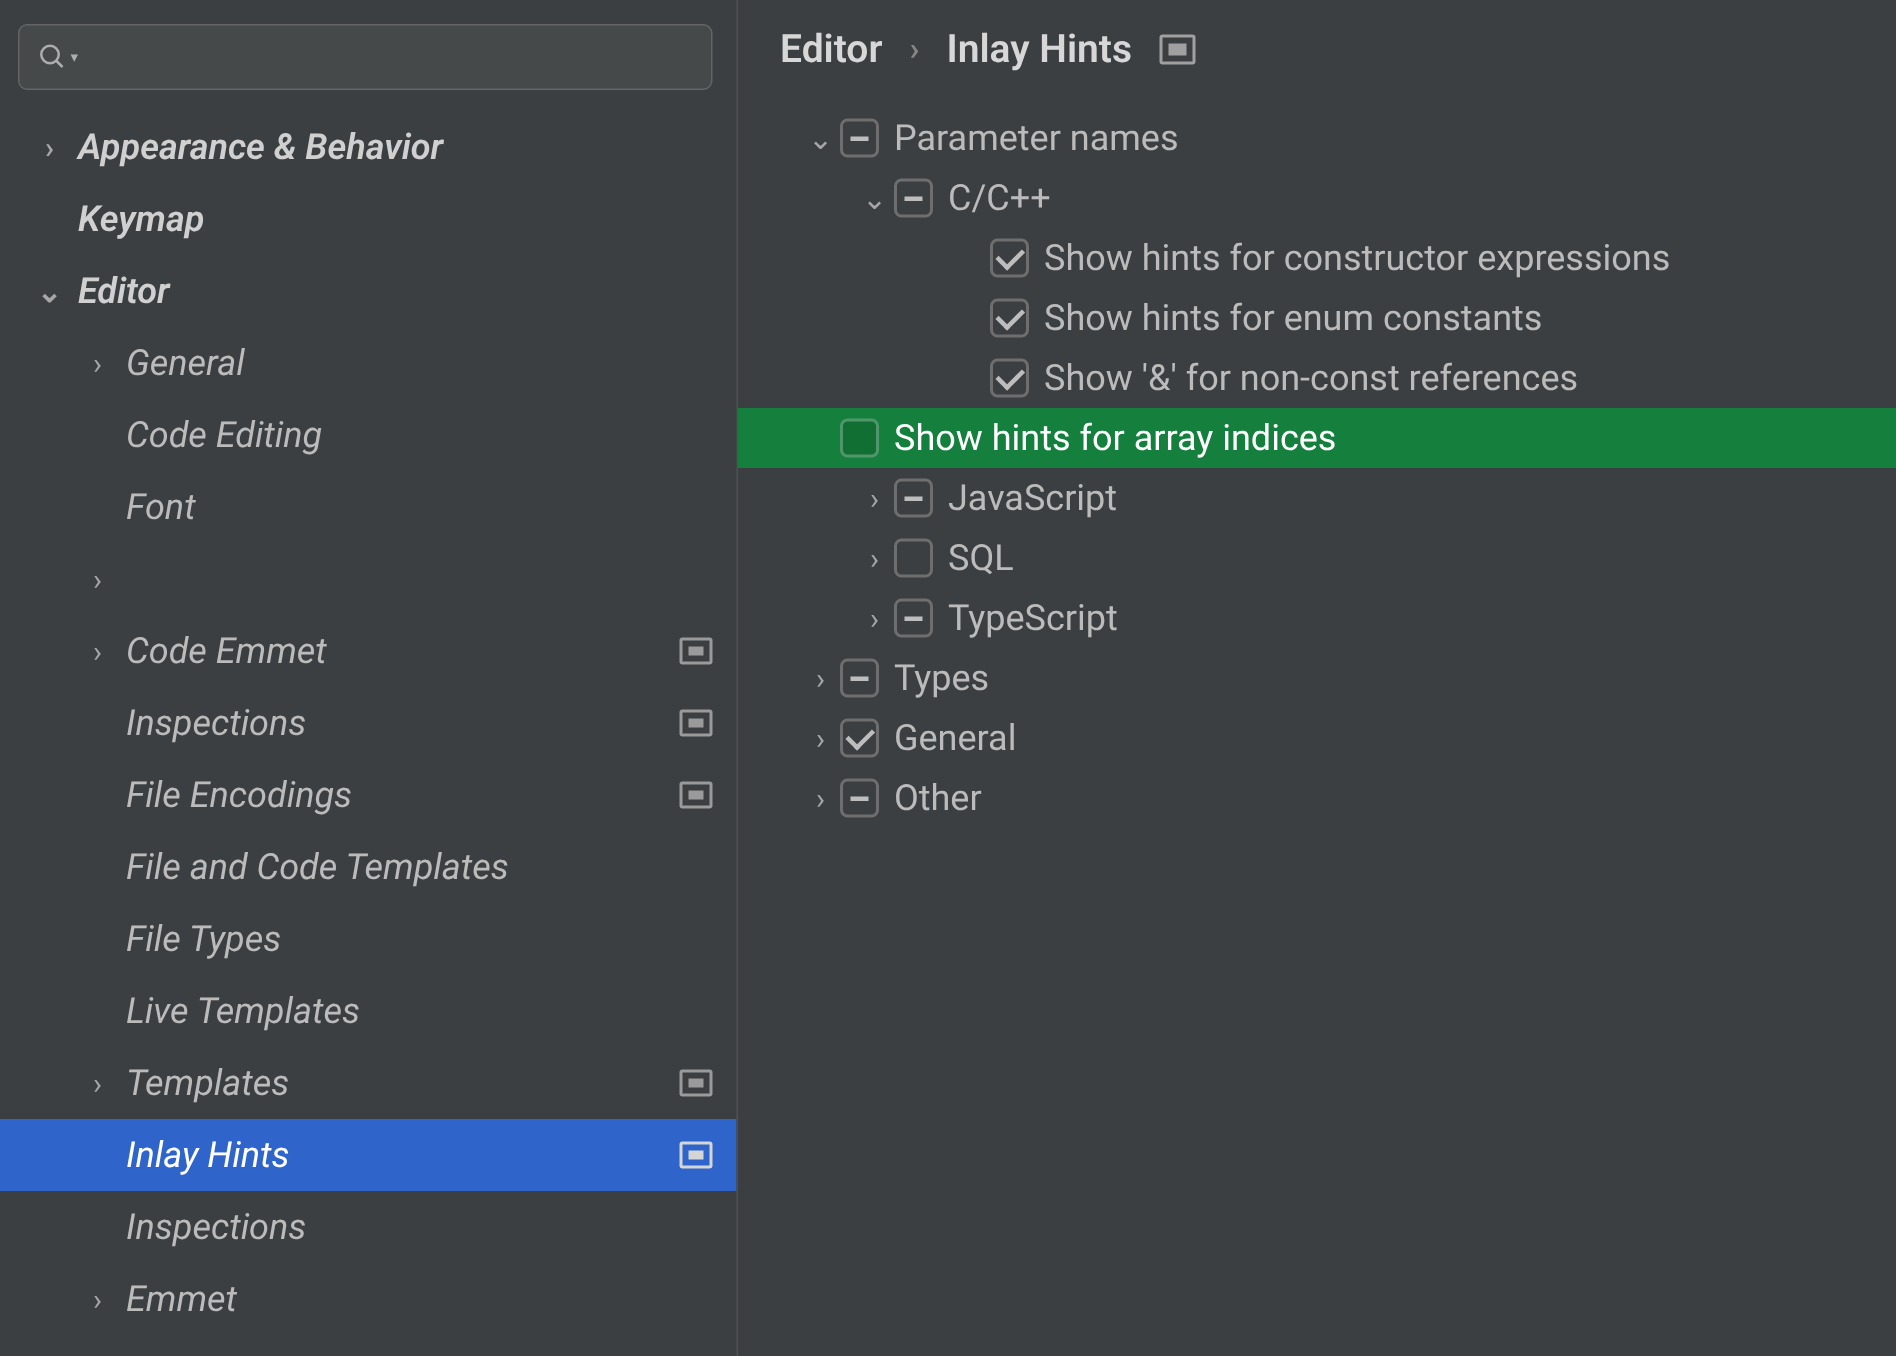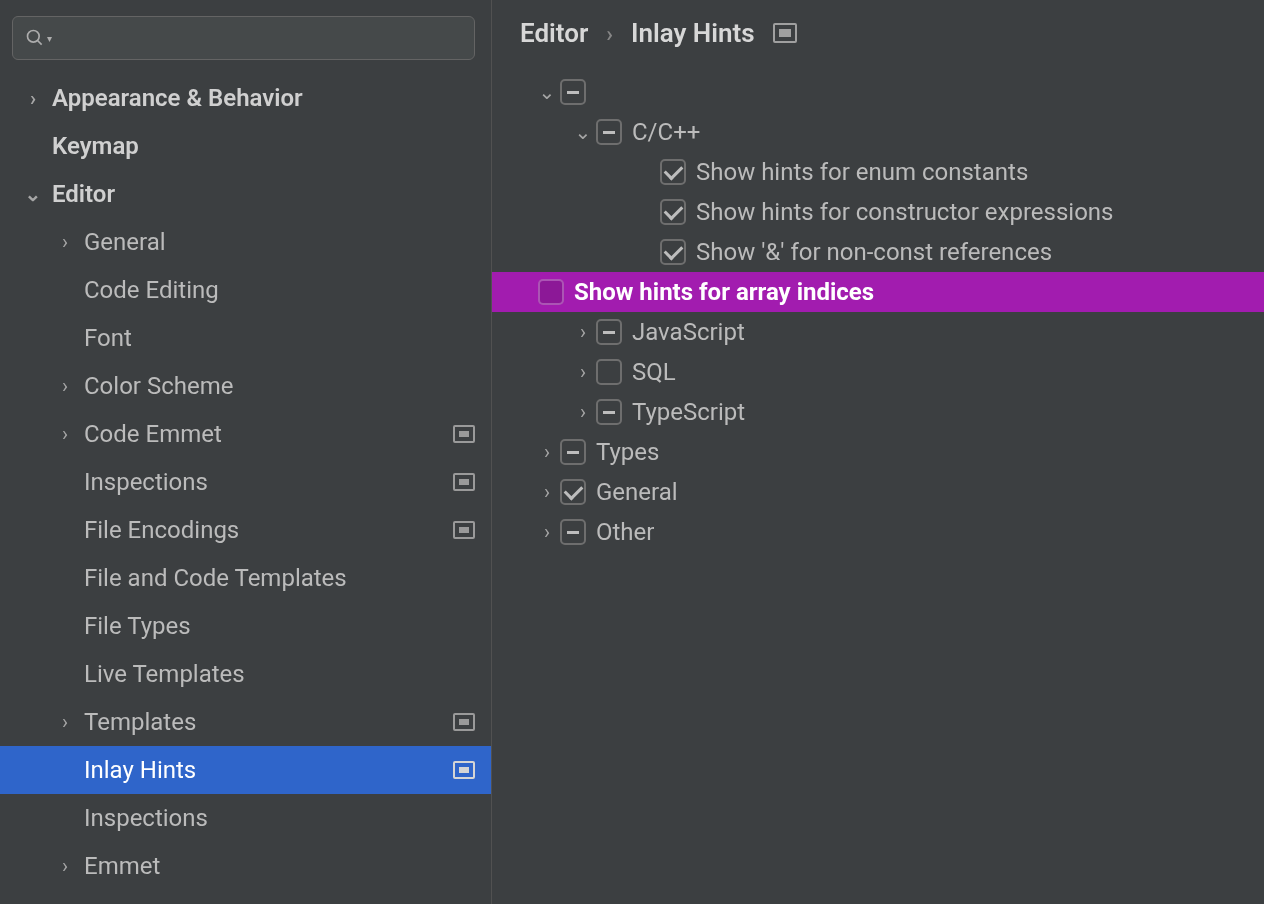--- a/index.html
+++ b/index.html
@@ -59,21 +59,21 @@
   .chevron {
     width: 22px;
     display: inline-flex;
     justify-content: center;
     font-size: 20px;
     color: #a6a6a6;
     margin-right: 8px;
     pointer-events: none;
   }
   .chevron.none { visibility: hidden; }
-  .nav-label { flex: 1; }
+  .nav-label { flex: 1; font-style: italic; }
   .proj-icon {
     width: 22px; height: 18px;
     border: 2px solid #9a9a9a;
     border-radius: 2px;
     position: relative;
     margin-left: 8px;
   }
   .proj-icon::after {
     content: "";
     position: absolute;
@@ -117,25 +117,24 @@
   .tree { padding-left: 14px; }
   .tree-row {
     display: flex;
     align-items: center;
     height: 40px;
     font-size: 24px;
     color: #bbbbbb;
     cursor: pointer;
   }
   .tree-row.selected {
-    background: #a21caf;
+    background: #15803d;
     color: #ffffff;
     margin-left: -42px;
-    padding-left: 20px;
-    font-weight: bold;
+    padding-left: 42px;
   }
   .ti0 { padding-left: 0px; }
   .ti1 { padding-left: 36px; }
   .ti2 { padding-left: 100px; }
   .t-chevron {
     width: 26px;
     text-align: center;
     font-size: 20px;
     color: #a6a6a6;
   }
@@ -204,21 +203,20 @@
         <div class="nav-item indent1">
           <span class="chevron none"></span>
           <span class="nav-label">Code Editing</span>
         </div>
         <div class="nav-item indent1">
           <span class="chevron none"></span>
           <span class="nav-label">Font</span>
         </div>
         <div class="nav-item indent1">
           <span class="chevron">›</span>
-          <span class="nav-label">Color Scheme</span>
         </div>
         <div class="nav-item indent1">
           <span class="chevron">›</span>
           <span class="nav-label">Code Emmet</span>
           <span class="proj-icon"></span>
         </div>
         <div class="nav-item indent1">
           <span class="chevron none"></span>
           <span class="nav-label">Inspections</span>
           <span class="proj-icon"></span>
@@ -265,39 +263,40 @@
     <div class="breadcrumb">
       <span>Editor</span>
       <span class="bc-sep">›</span>
       <span>Inlay Hints</span>
       <span class="bc-icon"></span>
     </div>
     <div class="tree" id="tree">
         <div class="tree-row ti0">
           <span class="t-chevron">⌄</span>
           <span class="cb indet"></span>
+          <span class="t-label">Parameter names</span>
         </div>
         <div class="tree-row ti1">
           <span class="t-chevron">⌄</span>
           <span class="cb indet"></span>
           <span class="t-label">C/C++</span>
+        </div>
+        <div class="tree-row ti2">
+          <span class="t-chevron none"></span>
+          <span class="cb checked"></span>
+          <span class="t-label">Show hints for constructor expressions</span>
         </div>
         <div class="tree-row ti2">
           <span class="t-chevron none"></span>
           <span class="cb checked"></span>
           <span class="t-label">Show hints for enum constants</span>
         </div>
         <div class="tree-row ti2">
           <span class="t-chevron none"></span>
           <span class="cb checked"></span>
-          <span class="t-label">Show hints for constructor expressions</span>
-        </div>
-        <div class="tree-row ti2">
-          <span class="t-chevron none"></span>
-          <span class="cb checked"></span>
           <span class="t-label">Show '&amp;' for non-const references</span>
         </div>
         <div class="tree-row ti2 selected">
           <span class="t-chevron none"></span>
           <span class="cb empty"></span>
           <span class="t-label">Show hints for array indices</span>
         </div>
         <div class="tree-row ti1">
           <span class="t-chevron">›</span>
           <span class="cb indet"></span>

